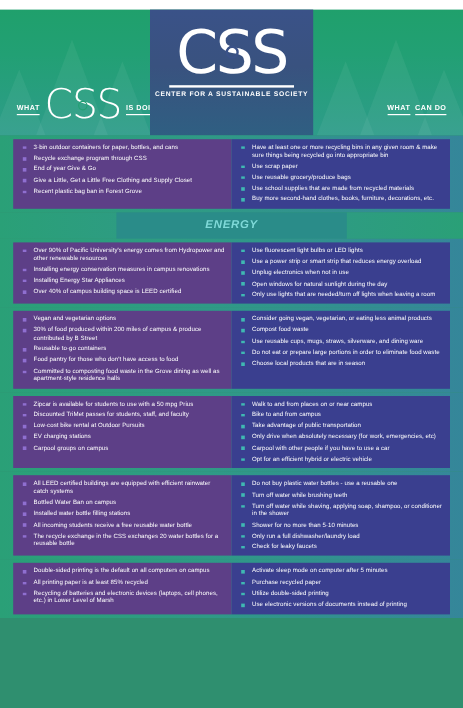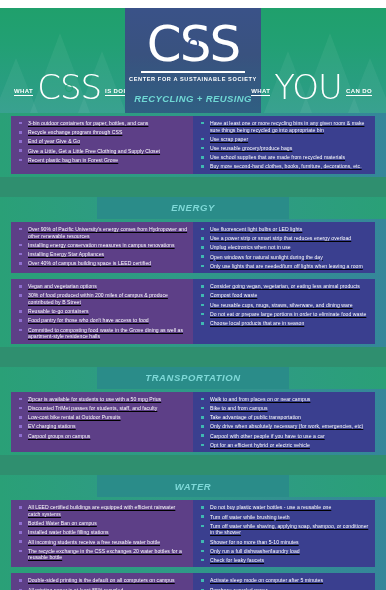--- a/index.html
+++ b/index.html
@@ -7,21 +7,20 @@
     width:386px;height:590px;overflow:hidden;
     background:#ffffff;
     font-family:"Liberation Sans", sans-serif;
     -webkit-font-smoothing:antialiased;
   }
   .poster{
     position:relative;
     width:386px;height:590px;
     background:#2f8f6f;
     overflow:hidden;
-    text-decoration:underline;
   }
 
   
   .header{
     position:relative;
     height:113px;
     background:linear-gradient(180deg,#1fa06a 0%,#22a074 40%,#2e9c8a 100%);
     overflow:hidden;
   }
   .header .topstrip{
@@ -104,21 +103,20 @@
     position:absolute;left:50%;top:52%;
     width:8px;height:8px;margin-left:-4px;margin-top:-4px;
     border:1.4px solid #23a073;border-radius:50%;
     box-sizing:border-box;
   }
 
   
   .band{
     position:relative;height:22px;
     background:linear-gradient(90deg,#2aa077 0%,#2f9a86 38%,#2f8f93 50%,#2f9a86 62%,#2aa077 100%);
-    margin-top:20px;
   }
   .band-inner{
     position:absolute;left:97px;right:97px;top:0;bottom:0;
     background:#2a8c89;
     display:flex;align-items:center;justify-content:center;
   }
   .band-title{
     font-size:9.5px;font-weight:bold;font-style:italic;
     letter-spacing:0.6px;color:#7fd9d8;text-transform:uppercase;
   }
@@ -181,26 +179,24 @@
       <span class="side-small">IS DOING</span>
     </div>
 
     <div class="logo-block">
       <div class="logo-css">
         <span>CSS</span>
         <span class="ring"></span>
       </div>
       <div class="logo-rule"></div>
       <div class="logo-sub">CENTER FOR A SUSTAINABLE SOCIETY</div>
-      <div class="logo-section-title">RECYCLING + REUSING</div>
     </div>
 
     <div class="side-head right">
       <span class="side-small">WHAT</span>
-      <span class="side-big">YOU</span>
       <span class="side-small">CAN DO</span>
     </div>
   </div>
 
   <div id="sections-root">
       <div class="row">
         <div class="panel left">
           <ul class="items">
             <li>3-bin outdoor containers for paper, bottles, and cans</li>
             <li>Recycle exchange program through CSS</li>
@@ -254,25 +250,20 @@
           </ul>
         </div>
         <div class="panel right">
           <ul class="items">
             <li>Consider going vegan, vegetarian, or eating less animal products</li>
             <li>Compost food waste</li>
             <li>Use reusable cups, mugs, straws, silverware, and dining ware</li>
             <li>Do not eat or prepare large portions in order to eliminate food waste</li>
             <li>Choose local products that are in season</li>
           </ul>
-        </div>
-      </div>
-      <div class="band">
-        <div class="band-inner">
-          <div class="band-title">TRANSPORTATION</div>
         </div>
       </div>
       <div class="row">
         <div class="panel left">
           <ul class="items">
             <li>Zipcar is available for students to use with a 50 mpg Prius</li>
             <li>Discounted TriMet passes for students, staff, and faculty</li>
             <li>Low-cost bike rental at Outdoor Pursuits</li>
             <li>EV charging stations</li>
             <li>Carpool groups on campus</li>
@@ -282,25 +273,20 @@
           <ul class="items">
             <li>Walk to and from places on or near campus</li>
             <li>Bike to and from campus</li>
             <li>Take advantage of public transportation</li>
             <li>Only drive when absolutely necessary (for work, emergencies, etc)</li>
             <li>Carpool with other people if you have to use a car</li>
             <li>Opt for an efficient hybrid or electric vehicle</li>
           </ul>
         </div>
       </div>
-      <div class="band">
-        <div class="band-inner">
-          <div class="band-title">WATER</div>
-        </div>
-      </div>
       <div class="row">
         <div class="panel left">
           <ul class="items">
             <li>All LEED certified buildings are equipped with efficient rainwater catch systems</li>
             <li>Bottled Water Ban on campus</li>
             <li>Installed water bottle filling stations</li>
             <li>All incoming students receive a free reusable water bottle</li>
             <li>The recycle exchange in the CSS exchanges 20 water bottles for a reusable bottle</li>
           </ul>
         </div>

